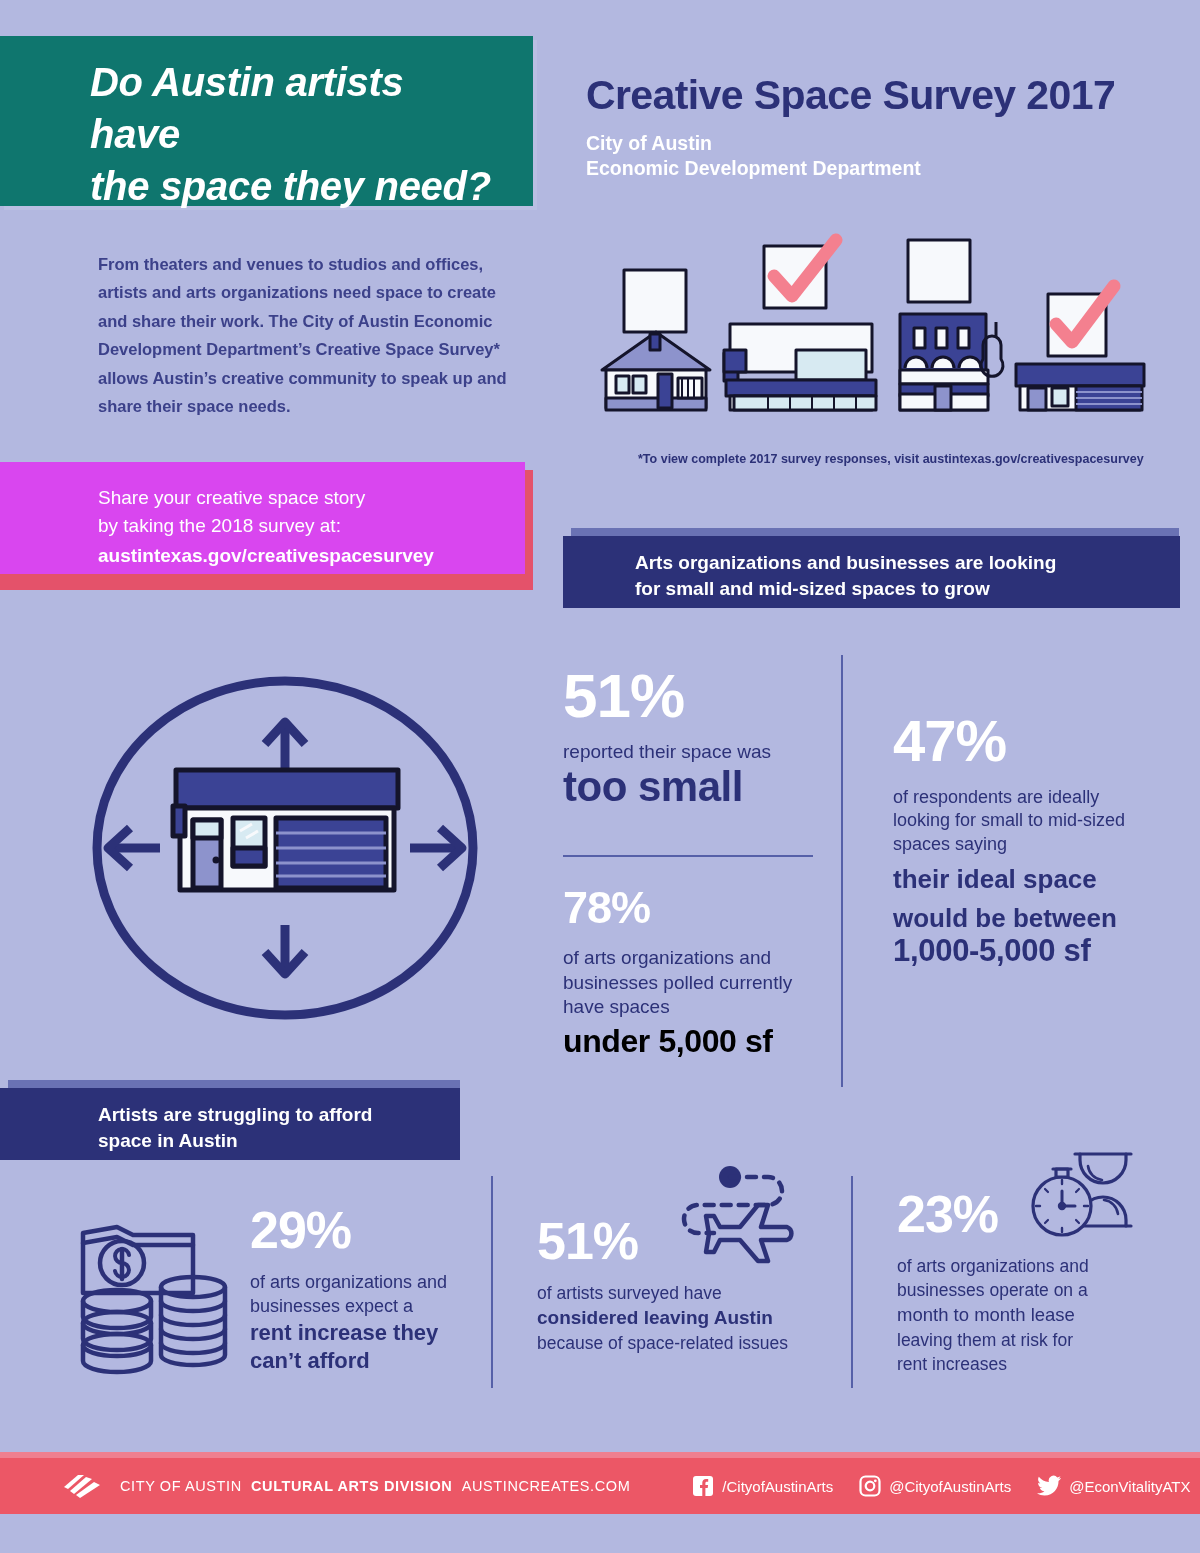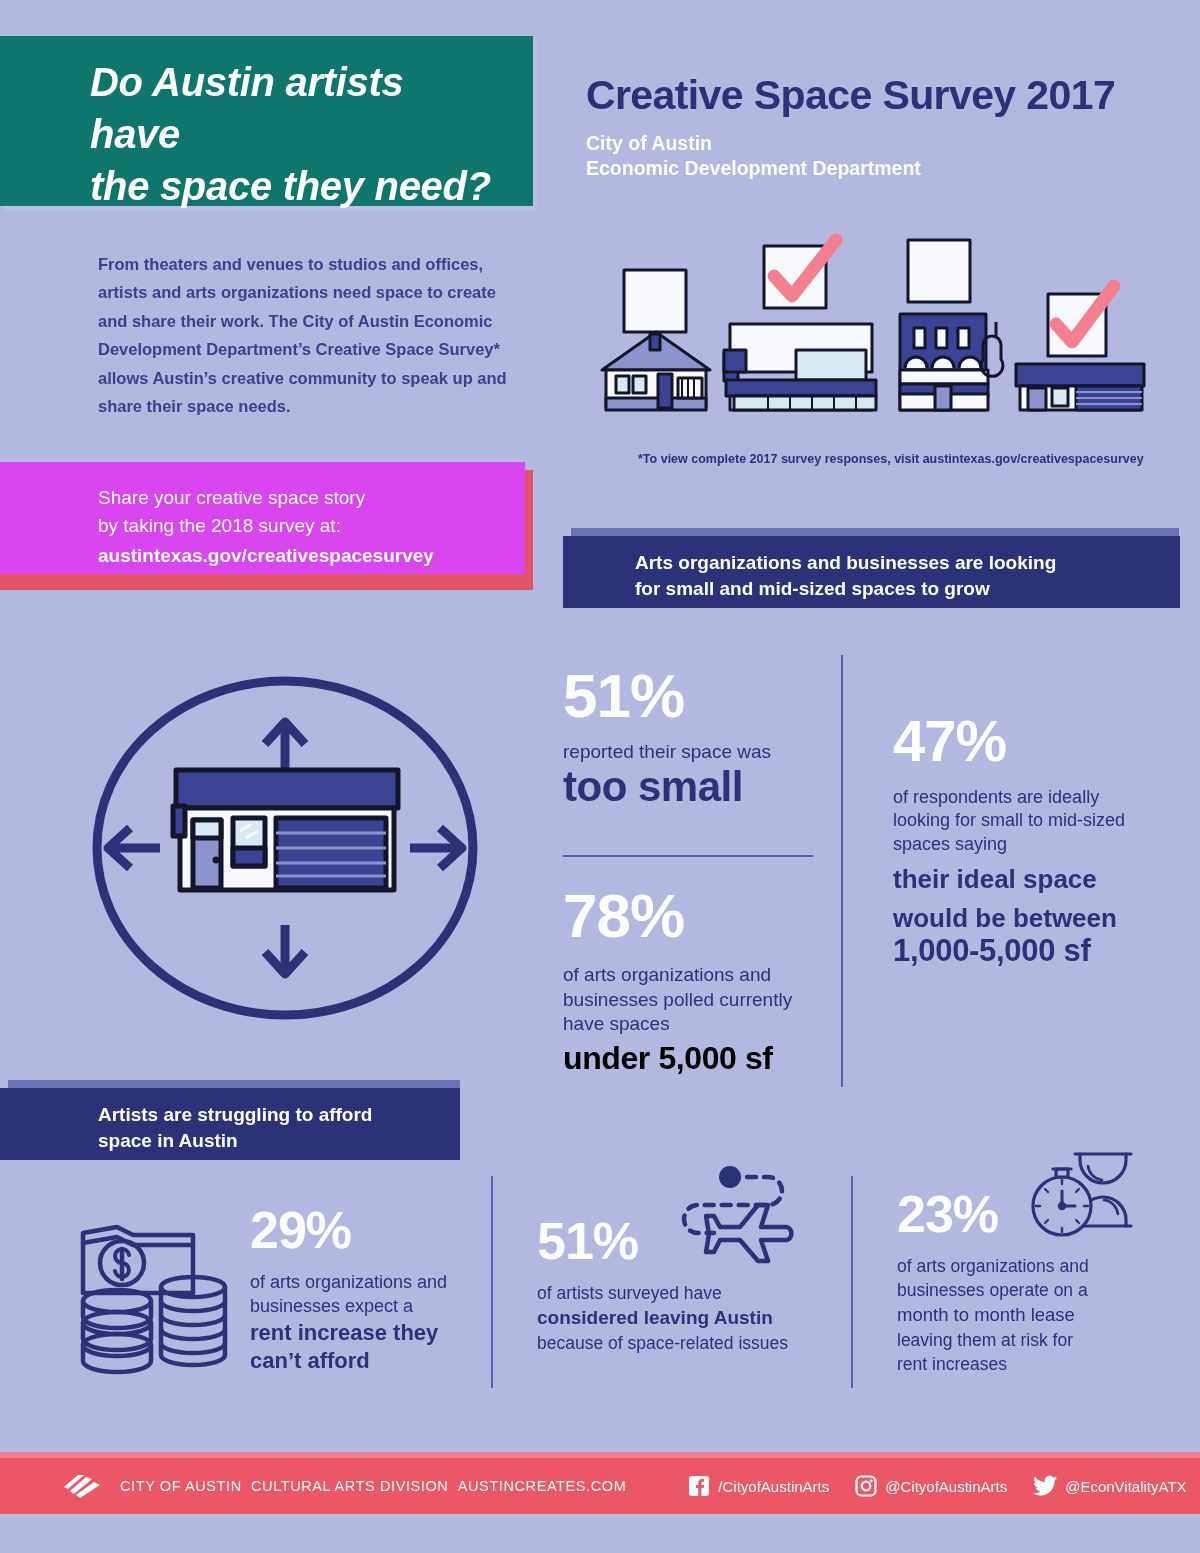--- a/index.html
+++ b/index.html
@@ -87,21 +87,21 @@
 
   
   .pct{color:#ffffff;font-weight:bold;line-height:1;letter-spacing:-1px;}
 
   #stat51{left:563px;top:665px;width:270px;}
   #stat51 .pct{font-size:62px;}
   #stat51 .desc{font-size:19px;color:#2c3178;margin-top:14px;}
   #stat51 .big{font-size:42px;font-weight:bold;color:#2c3178;line-height:1.05;margin-top:2px;letter-spacing:-0.5px;}
 
   #stat78{left:563px;top:885px;width:270px;}
-  #stat78 .pct{font-size:62px;}
+  #stat78 .pct{font-size:45px;}
   #stat78 .desc{font-size:19px;color:#2c3178;margin-top:16px;line-height:1.3;}
   #stat78 .big{font-size:32px;font-weight:bold;color:#000000;line-height:1.1;margin-top:4px;letter-spacing:-0.4px;}
 
   #stat47{left:893px;top:712px;width:260px;}
   #stat47 .pct{font-size:58px;}
   #stat47 .desc{font-size:18px;color:#2c3178;margin-top:16px;line-height:1.3;}
   #stat47 .big{font-size:26px;font-weight:bold;color:#2c3178;line-height:1.19;margin-top:8px;}
   #stat47 .big2{font-size:31px;font-weight:bold;color:#2c3178;line-height:1.12;letter-spacing:-0.3px;}
 
   #stat29{left:250px;top:1204px;width:240px;}
@@ -123,21 +123,21 @@
   #clock-icon{left:1020px;top:1148px;width:120px;height:95px;}
 
   
   #footer-top{left:0;top:1452px;width:1200px;height:6px;background:#ef7f8f;}
   #footer{
     left:0;top:1458px;width:1200px;height:56px;background:#ec5766;
     display:flex;align-items:center;
   }
   #footer-logo{margin-left:62px;width:42px;height:30px;}
   #footer-txt{margin-left:16px;color:#ffffff;font-size:14.5px;letter-spacing:0.6px;white-space:nowrap;}
-  #footer-txt .b{font-weight:normal;margin-top:8px;}
+  #footer-txt .b{font-weight:bold;margin-top:8px;}
   #socials{margin-left:62px;display:flex;align-items:center;gap:26px;}
   .soc{display:flex;align-items:center;gap:8px;color:#fff;font-size:15px;}
   .soc svg{display:block;}
 </style>
 </head>
 <body>
 
 <div class="page">
 
   <div class="abs" id="title-banner">

